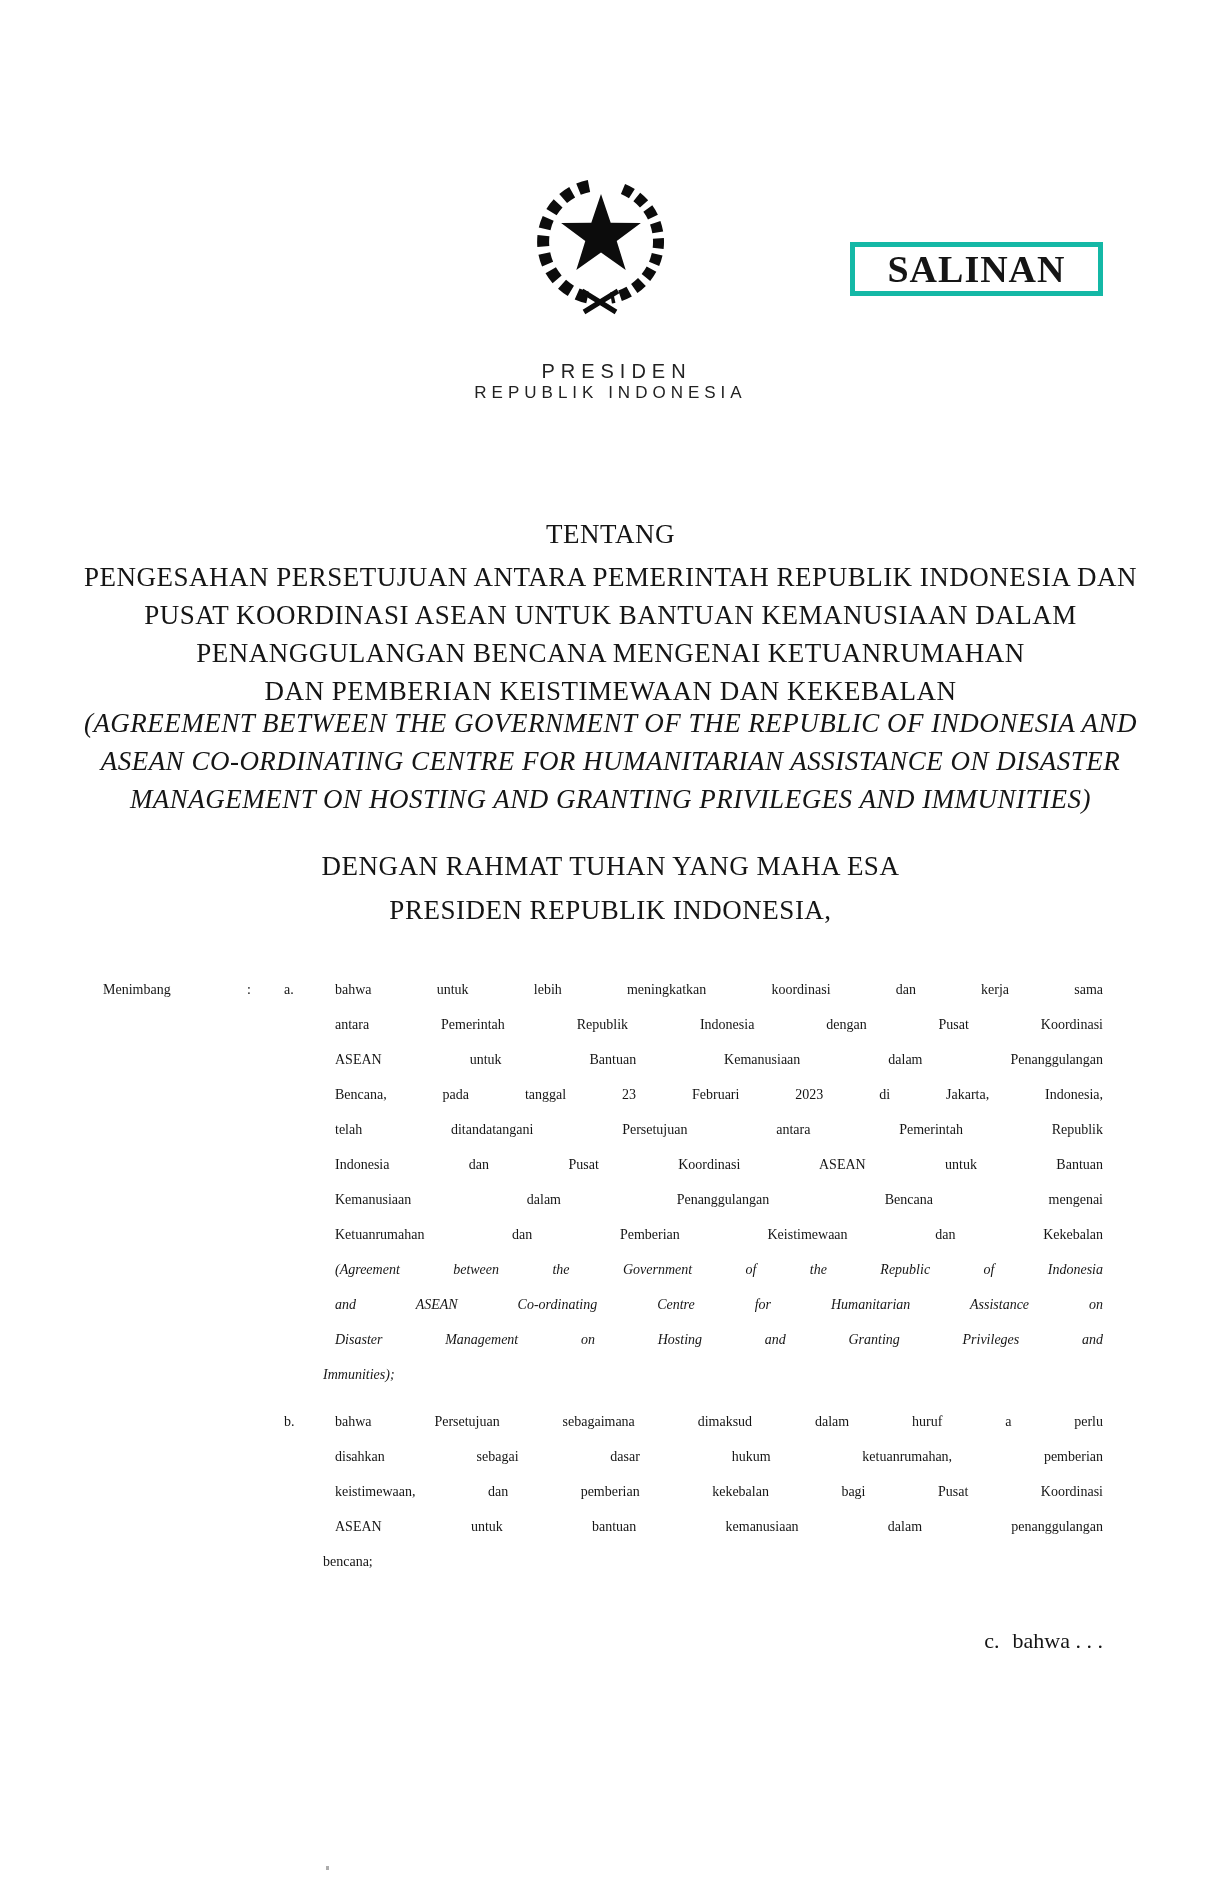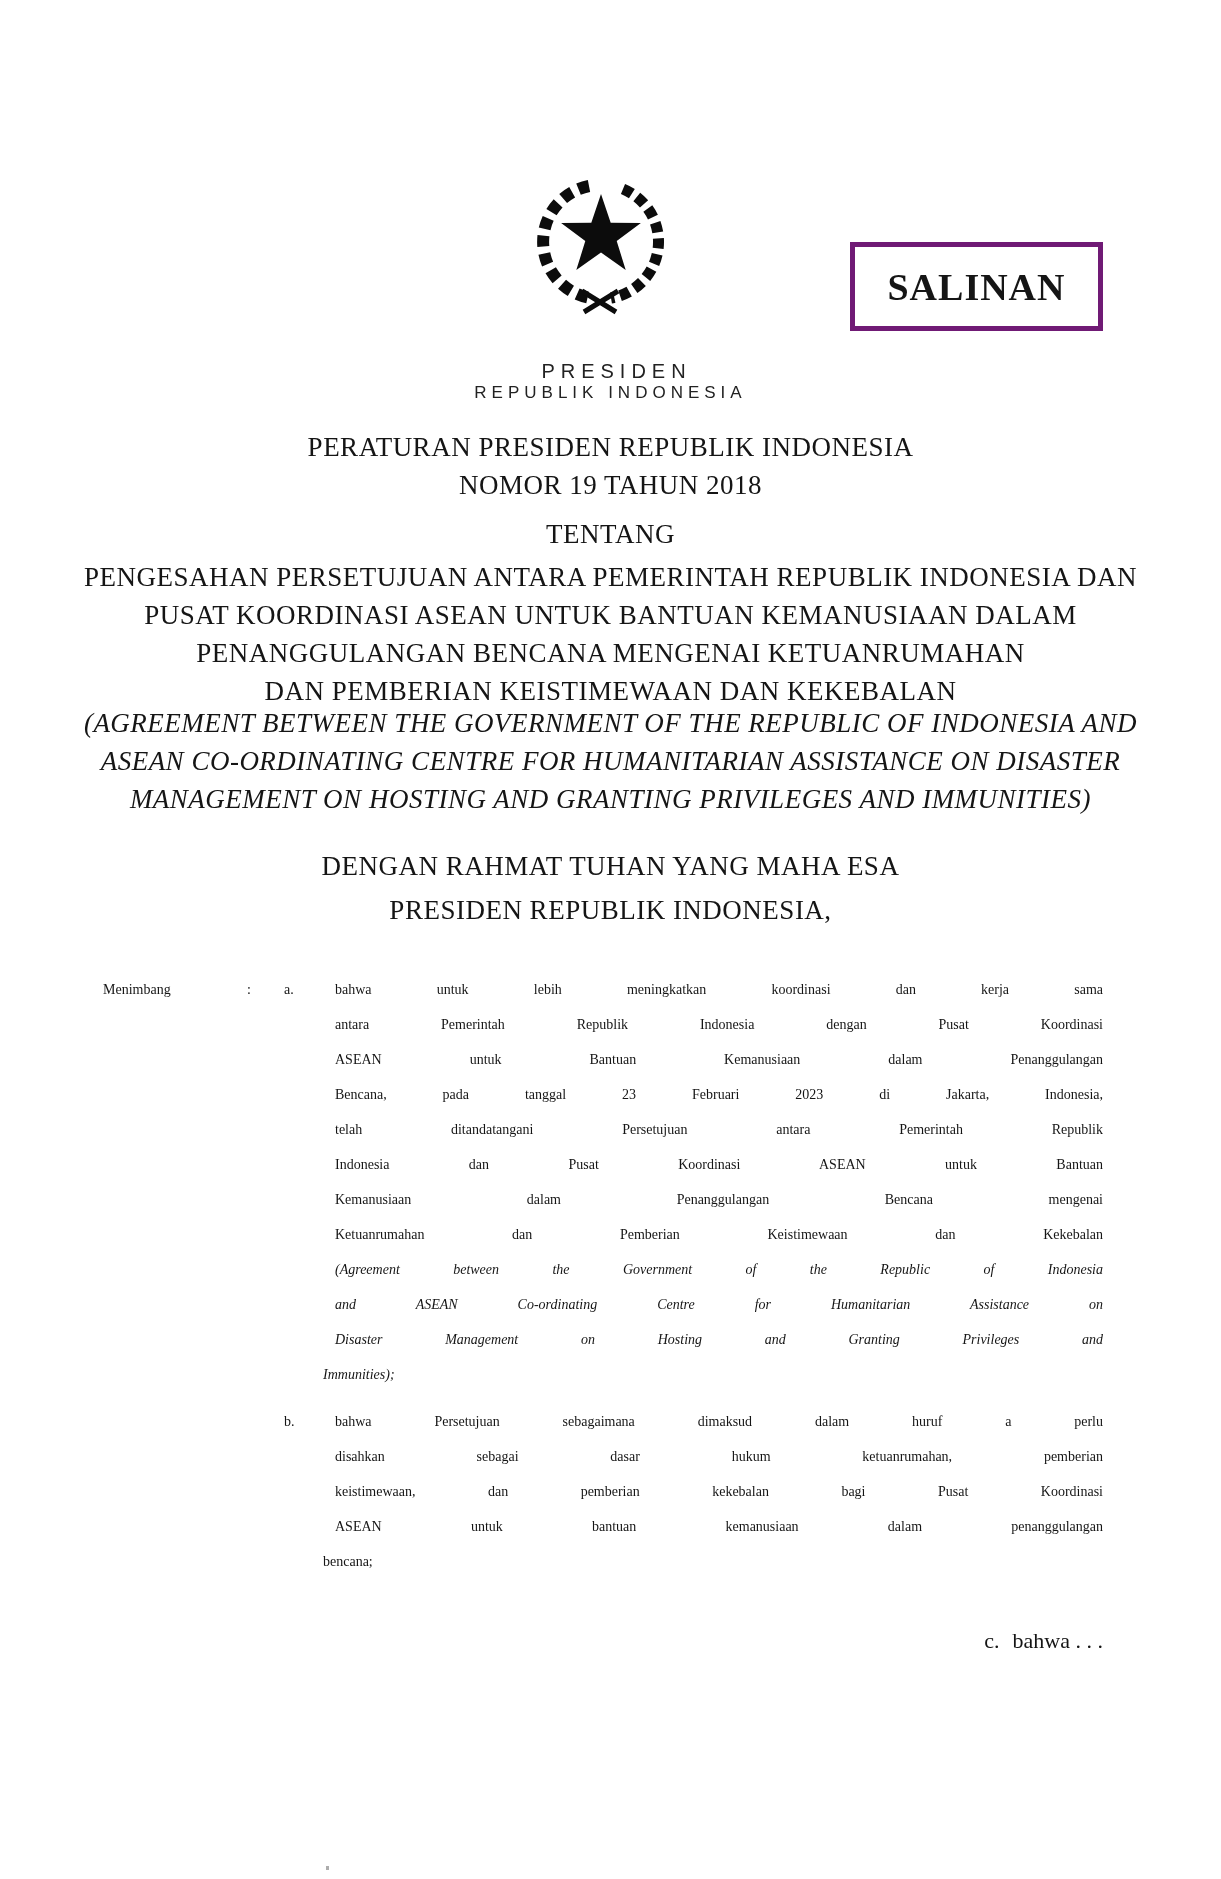--- a/index.html
+++ b/index.html
@@ -6,22 +6,22 @@
   .page {
     position:relative; width:1221px; height:1879px; margin:0 auto;
     background:#ffffff; color:#151515;
     font-family:"Liberation Serif", serif;
     overflow:hidden;
   }
   
   .emblem { position:absolute; left:520px; top:172px; width:162px; height:160px; }
   
   .salinan-box {
-    position:absolute; left:850px; top:242px; width:253px; height:89px;
-    border:5px solid #701a75; box-sizing:border-box;
+    position:absolute; left:850px; top:242px; width:253px; height:54px;
+    border:5px solid #14b8a6; box-sizing:border-box;
     display:flex; align-items:center; justify-content:center;text-align:right;
   }
   .salinan-box span {
     font-size:38px; font-weight:bold; letter-spacing:1px;
     font-family:"Liberation Serif", serif;
   }
   
   .letterhead { position:absolute; left:0; top:360px; width:100%; text-align:center;
     font-family:"Liberation Sans", sans-serif; color:#222; }
   .letterhead .lh1 { font-size:20px; letter-spacing:6px;padding-left:12px; }
@@ -77,24 +77,20 @@
 
   <div class="salinan-box">
     <span>SALINAN</span>
   </div>
 
   <div class="letterhead">
     <div class="lh1">PRESIDEN</div>
     <div class="lh2">REPUBLIK INDONESIA</div>
   </div>
 
-  <div class="center-block" id="h-main">
-    <div>PERATURAN PRESIDEN REPUBLIK INDONESIA</div>
-    <div>NOMOR 19 TAHUN 2018</div>
-  </div>
 
   <div class="center-block" id="h-tentang">TENTANG</div>
 
   <div class="center-block" id="h-subject">
       <div class="line">PENGESAHAN PERSETUJUAN ANTARA PEMERINTAH REPUBLIK INDONESIA DAN</div>
       <div class="line">PUSAT KOORDINASI ASEAN UNTUK BANTUAN KEMANUSIAAN DALAM</div>
       <div class="line">PENANGGULANGAN BENCANA MENGENAI KETUANRUMAHAN</div>
       <div class="line">DAN PEMBERIAN KEISTIMEWAAN DAN KEKEBALAN</div>
     </div>
 

